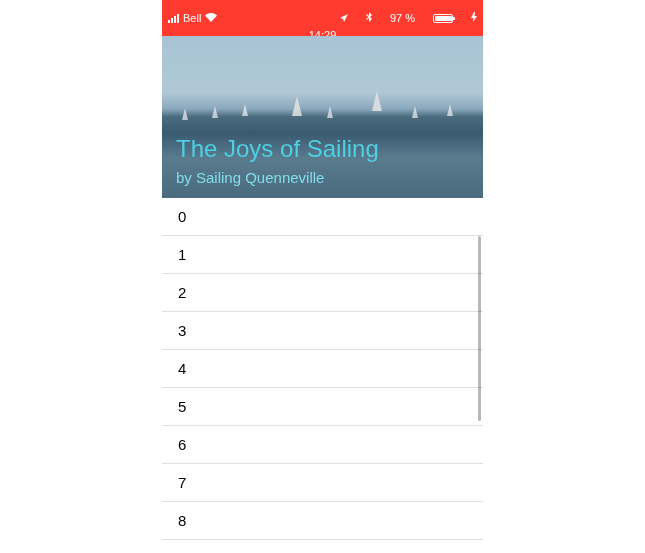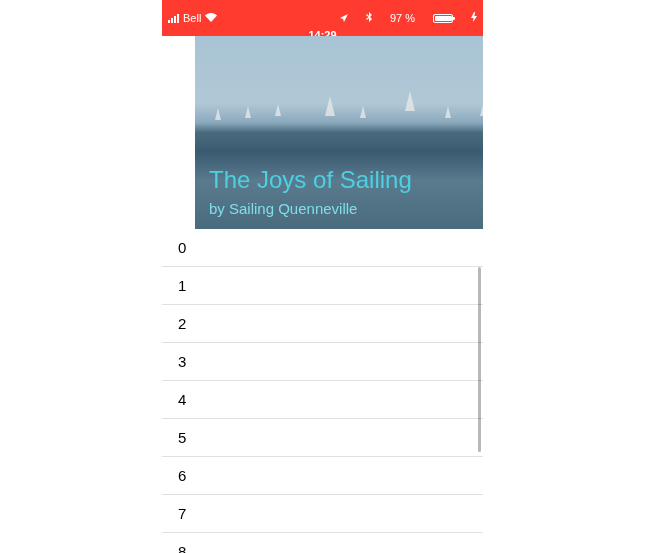--- a/index.html
+++ b/index.html
@@ -35,21 +35,21 @@
     }
     .status-left {
       display: flex;
       align-items: center;
       gap: 4px;
     }
     .status-center {
       position: absolute;
       left: 50%;
       transform: translateX(-50%);
-      font-weight: 700;
+      font-weight: 400;
       margin-top: 33px;
     }
     .status-right {
       display: flex;
       align-items: center;
       gap: 18px;
     }
     .signal-bars {
       display: inline-flex;
       align-items: flex-end;
@@ -89,32 +89,31 @@
     .battery-fill {
       position: absolute;
       left: 1px;
       top: 1px;
       bottom: 1px;
       width: 95%;
       background: #fff;
       border-radius: 1px;
     }
     .header-image {
-      height: 193px;
+      height: 162px;
       position: relative;
       overflow: hidden;
       background: linear-gradient(to bottom, 
         #a8c4d4 0%, 
         #b0c8d6 35%, 
         #8aa8bc 45%, 
         #4a6a7e 50%, 
         #3a5a70 60%, 
         #5a7a8e 75%, 
         #4a6a7e 100%);
-      margin-left: 33px;
     }
     .sailboat {
       position: absolute;
       width: 0;
       height: 0;
       border-left: 3px solid transparent;
       border-right: 3px solid transparent;
       border-bottom: 12px solid rgba(240, 240, 240, 0.7);
     }
     .sailboat.large {

